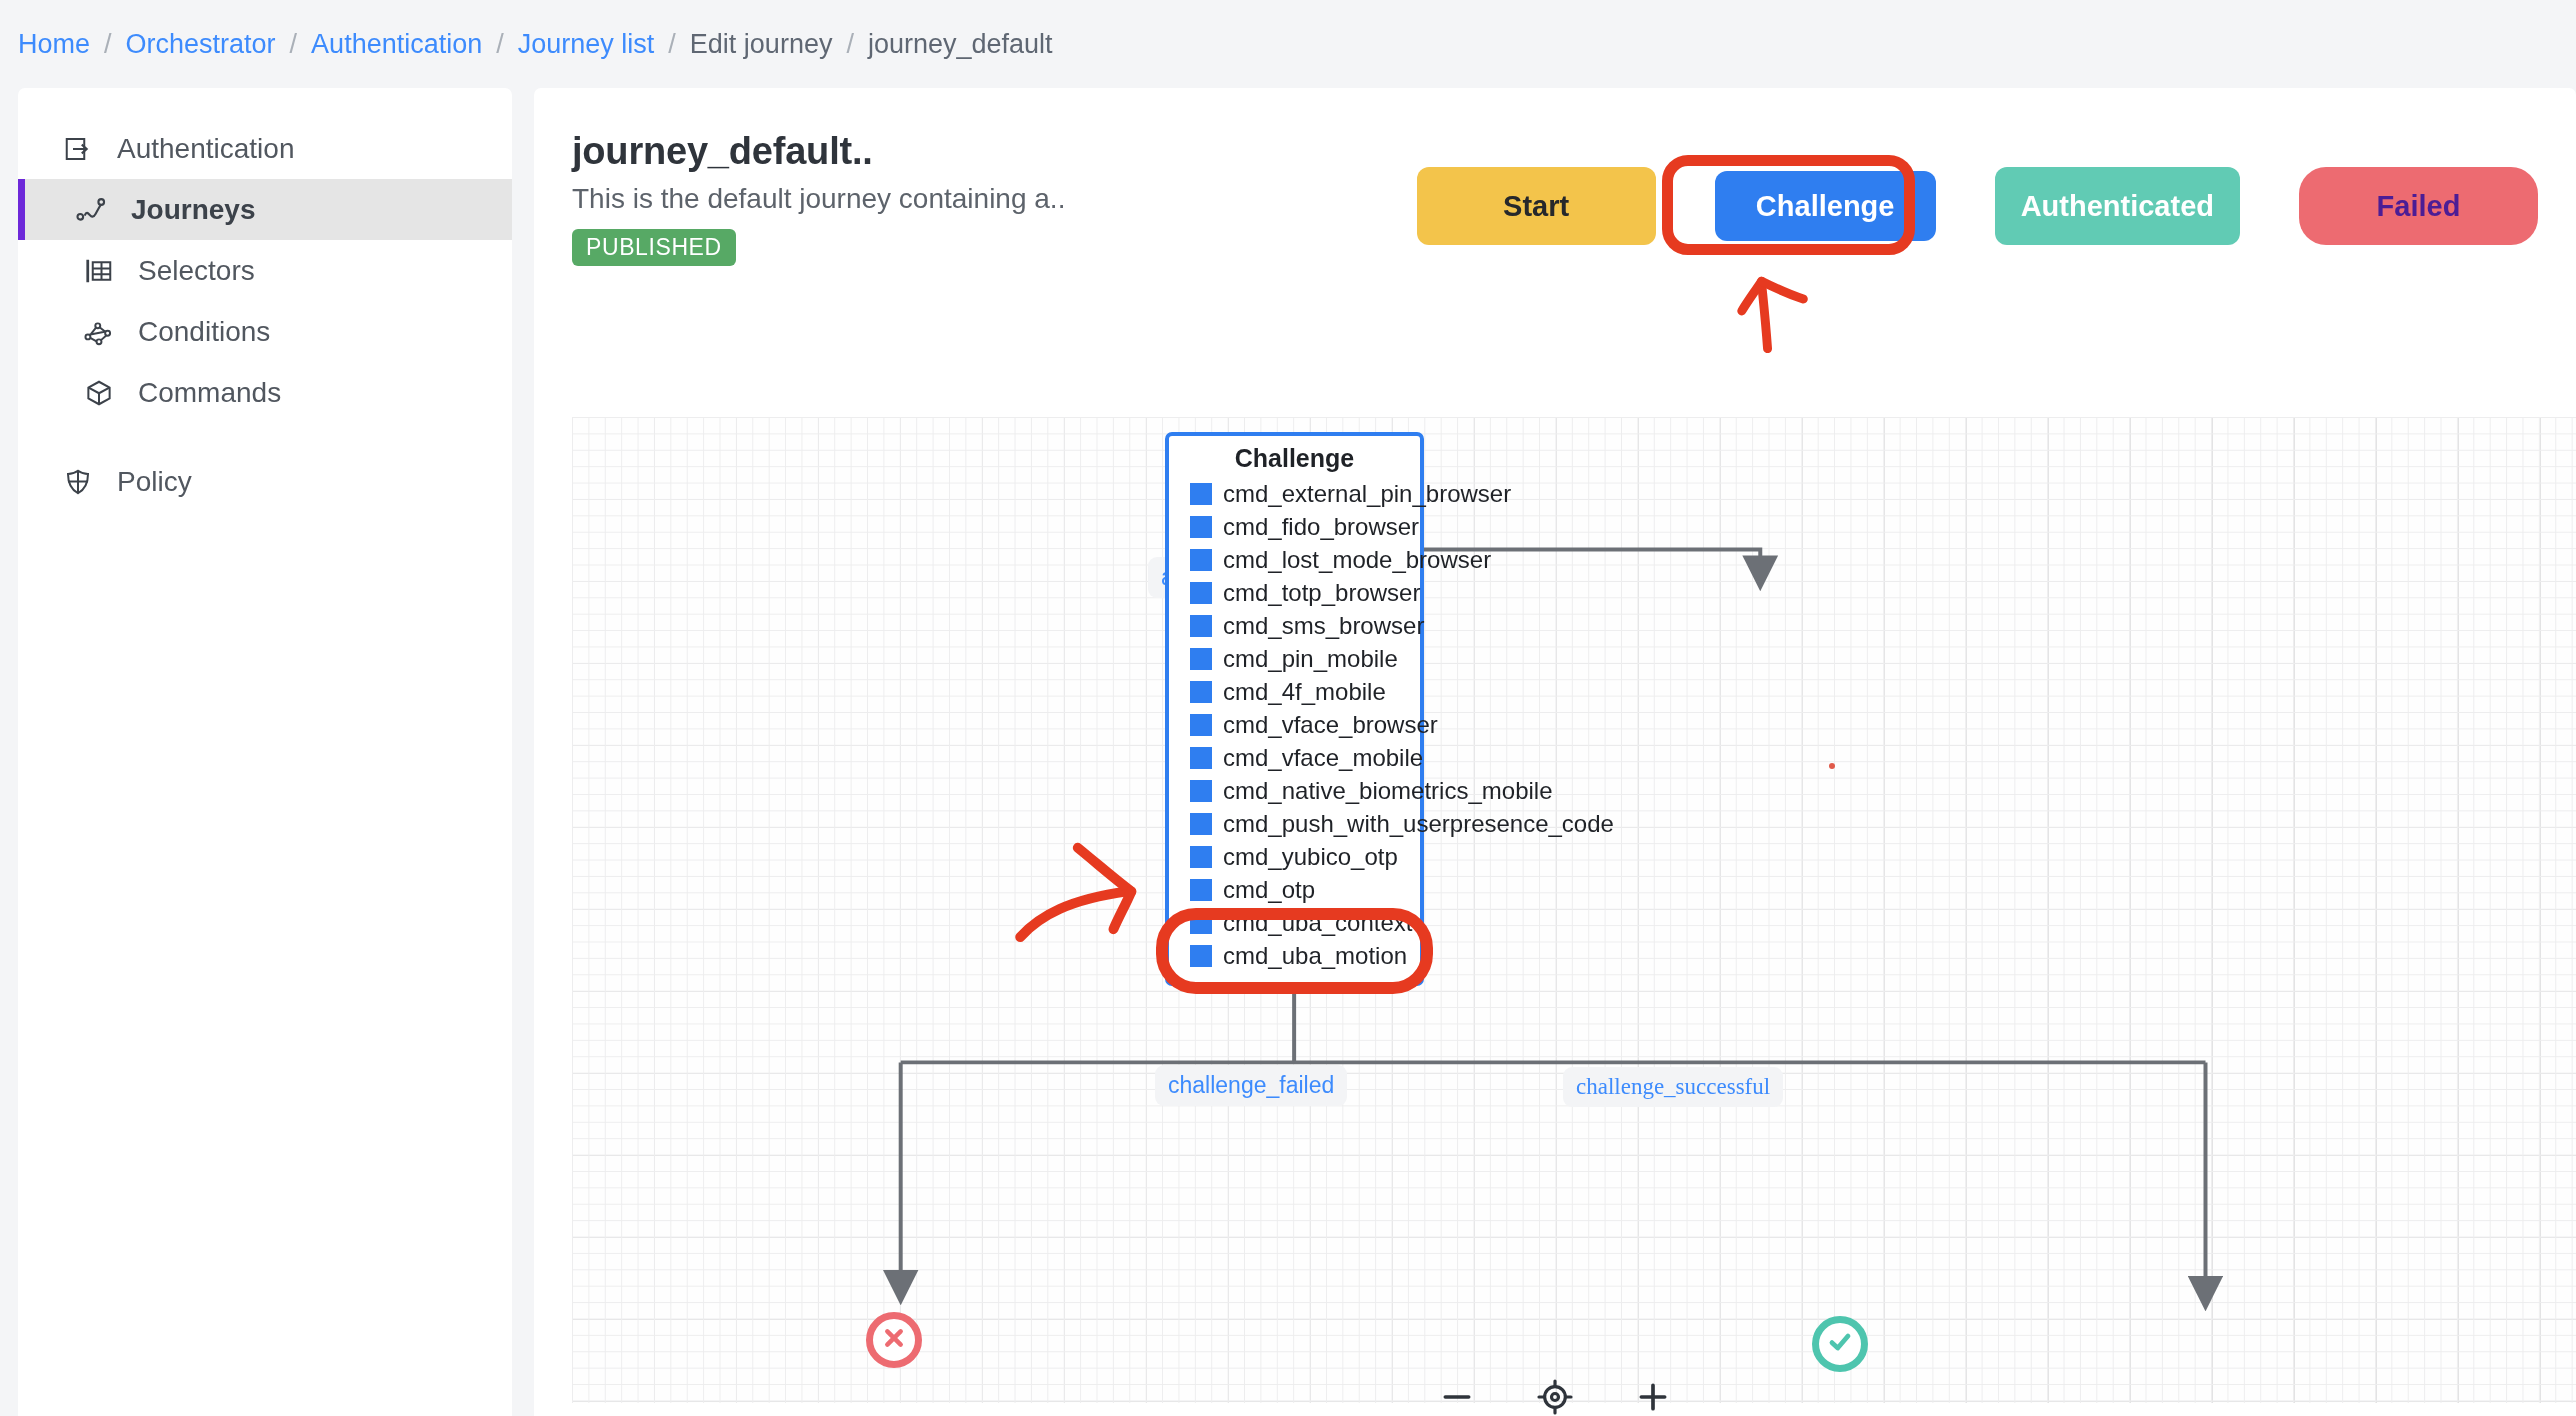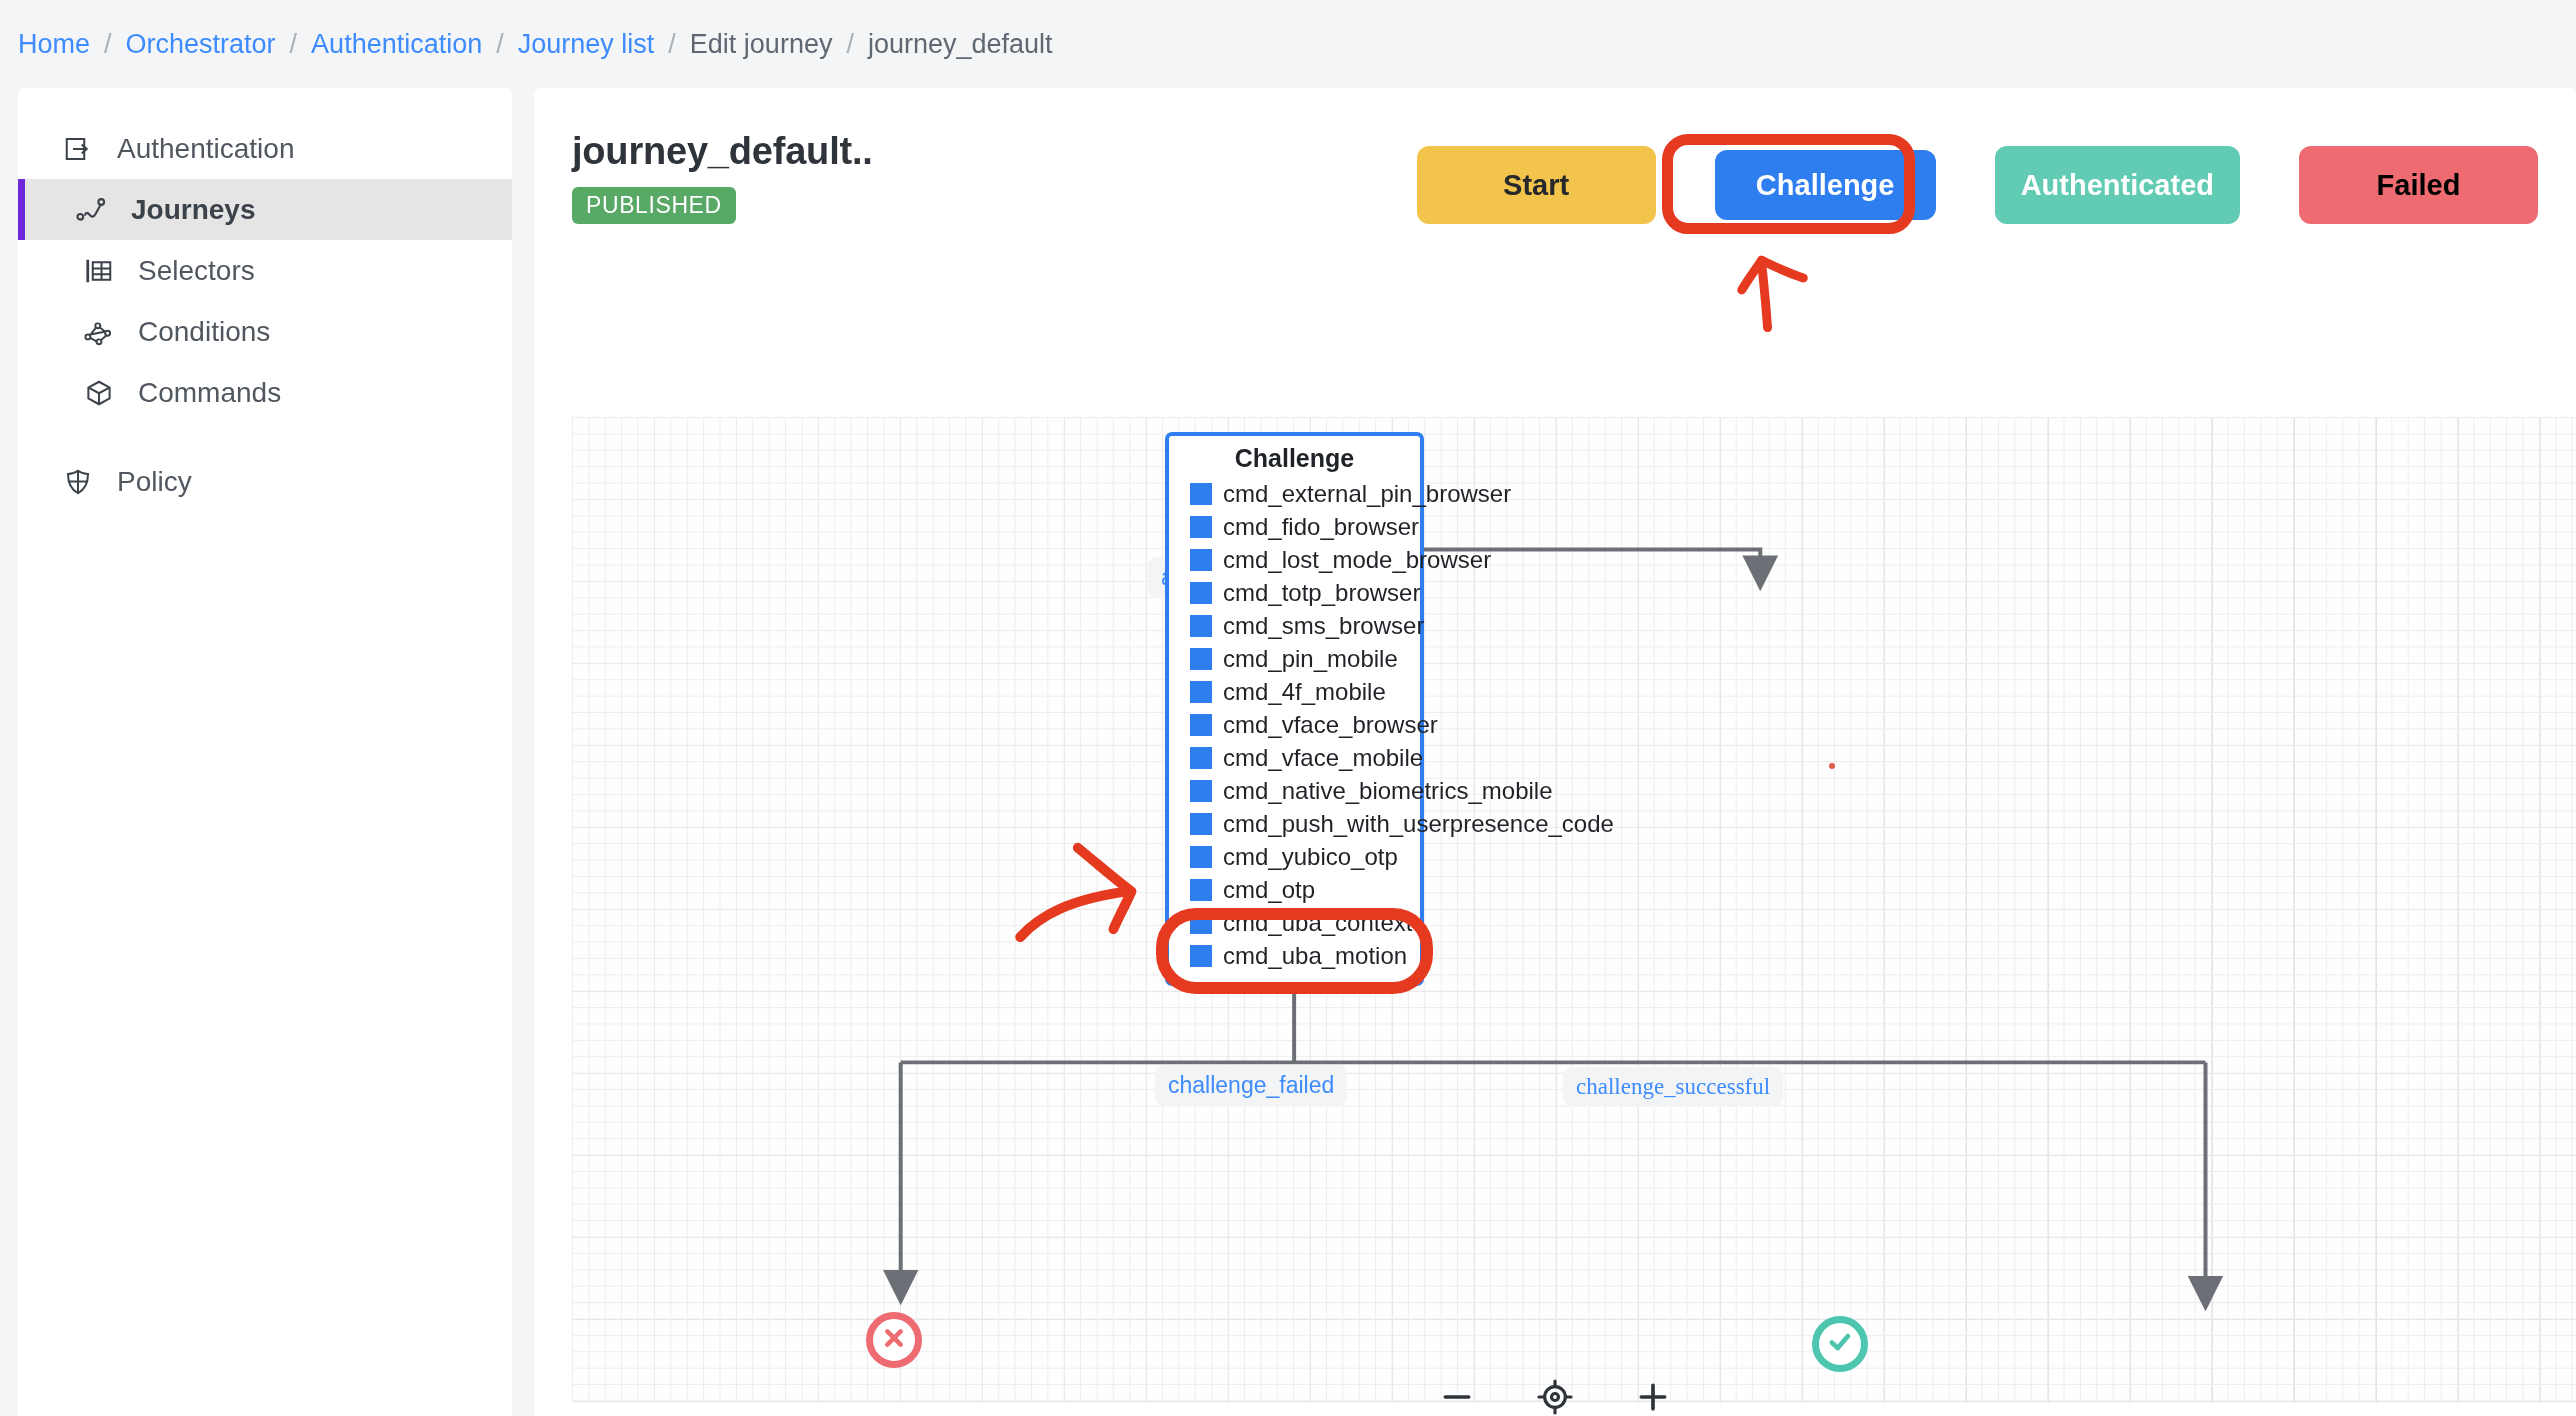--- a/index.html
+++ b/index.html
@@ -96,21 +96,21 @@
     min-width: 239px; height: 78px;
     display: flex; align-items: center; justify-content: center;
     font-size: 29px; font-weight: bold;
     cursor: pointer; user-select: none;
     padding: 0 26px;
     margin-left: 37px;
   }
   .abtn.start { background: #f3c44b; color: #26282b; }
   .abtn.challenge { background: #2f7ef0; color: #ffffff; min-width: 221px; height: 70px; margin-top: 4px;}
   .abtn.auth { background: #61cbb4; color: #ffffff; }
-  .abtn.failed { background: #ed6b71; color: #000000; }
+  .abtn.failed { background: #ed6b71; color: #4c1d95; border-radius: 27px; }
 
   .challenge-wrap { position: relative; }
   .ring-btn {
     position: absolute;
     left: -16px; top: -12px;
     width: 253px; height: 100px;
     border: 11px solid #e63a20;
     border-radius: 26px;
     pointer-events: none;
   }
@@ -295,20 +295,21 @@
       </span>
       <span>Policy</span>
     </div>
   </div>
 
   <div class="main">
 
     <div class="main-head">
       <div class="title-col">
         <div class="page-title">journey_default..</div>
+        <div class="page-sub">This is the default journey containing a..</div>
         <div class="badge">PUBLISHED</div>
       </div>
 
       <div class="actions">
         <div class="abtn start">Start</div>
         <div class="challenge-wrap">
           <div class="abtn challenge">Challenge</div>
           <div class="ring-btn"></div>
           <svg class="anno-arrow" style="left:28px; top:96px;" width="139" height="90" viewBox="0 0 140 90">
             <path d="M62 86 C60 58, 58 40, 56 20" stroke="#e63a20" stroke-width="9" fill="none" stroke-linecap="round"></path>

